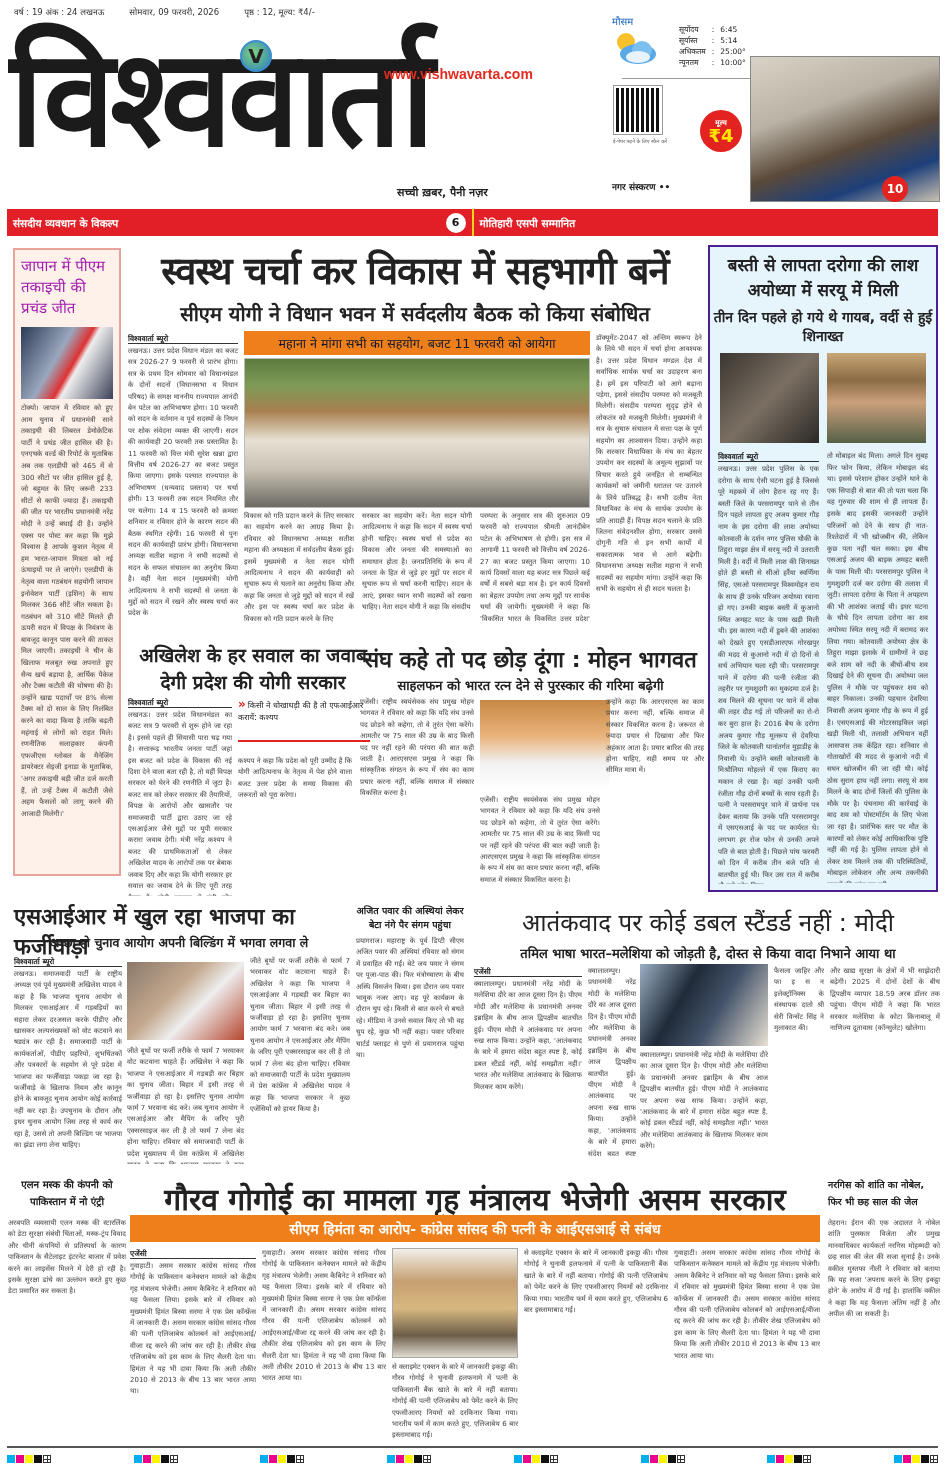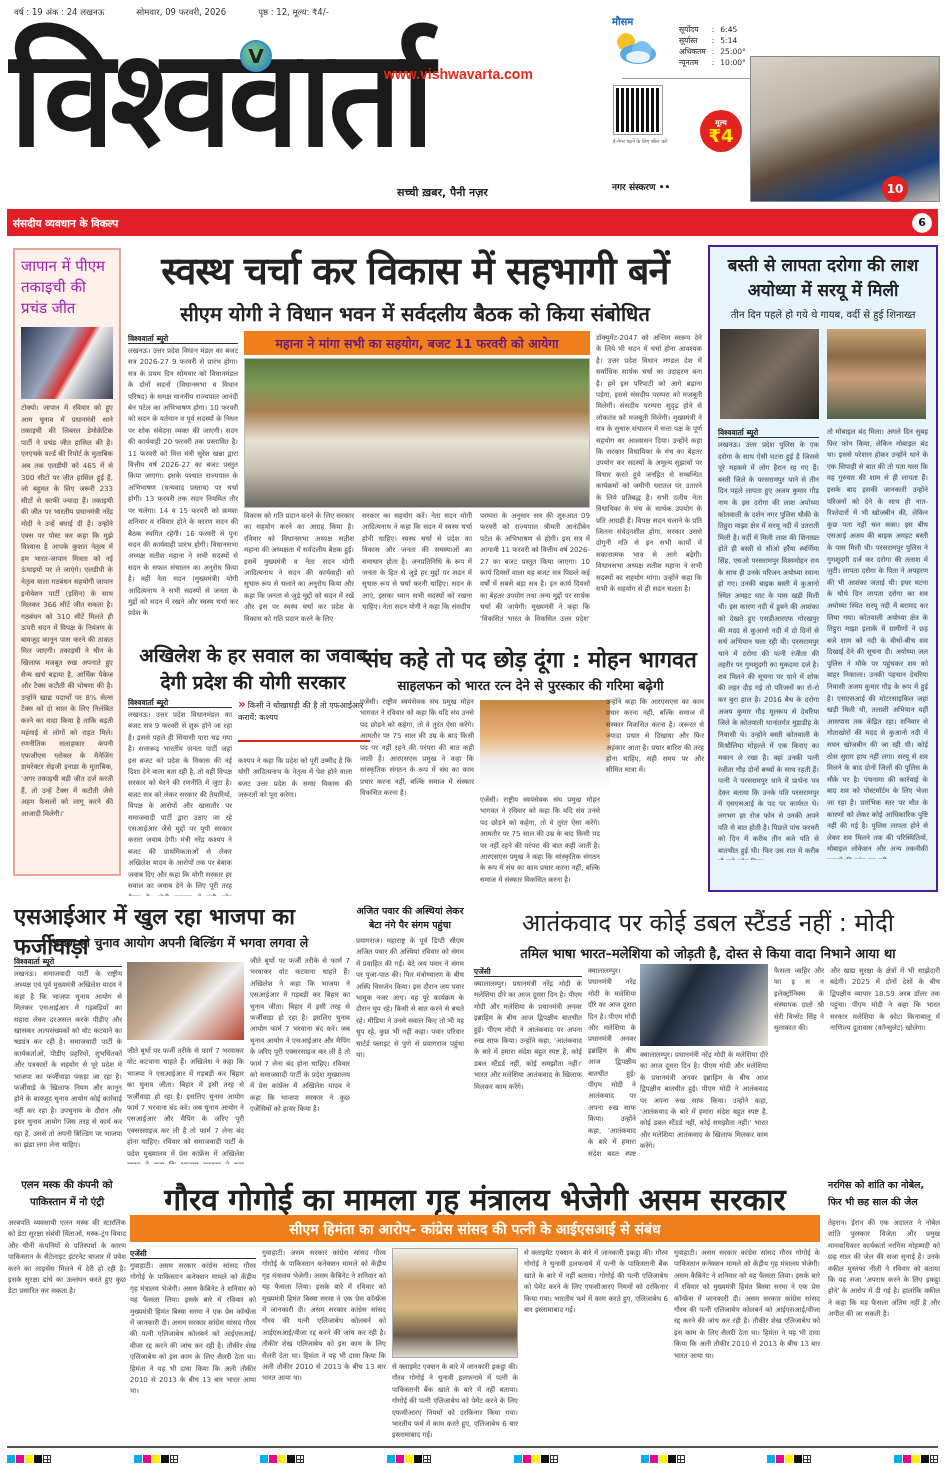--- a/index.html
+++ b/index.html
@@ -1,24 +1,24 @@
 <!DOCTYPE html>
 <html><head>
 <meta charset="utf-8">
 <style>
 *{box-sizing:border-box;margin:0;padding:0}
 body{width:945px;height:1473px;background:#fff;font-family:"DejaVu Sans","Liberation Sans",sans-serif;color:#222;position:relative;overflow:hidden}
 .abs{position:absolute}
-.meta{top:6px;left:14px;font-size:8.5px;color:#333;display:flex;gap:32px}
+.meta{top:6px;left:14px;font-size:8.5px;color:#333;display:flex;gap:25px}
 .masthead{top:34px;left:10px;font-family:"DejaVu Serif",serif;font-weight:900;font-size:128px;line-height:1;letter-spacing:-4px;color:#1b1b1b;transform:scaleY(1.05)}
 .logo{top:40px;left:240px;width:32px;height:32px;border-radius:50%;background:radial-gradient(circle at 40% 40%,#7fd17f,#2a7fbf);border:2px solid #3a8ed0;display:flex;align-items:center;justify-content:center;font-weight:900;font-size:20px;color:#222}
 .url{top:66px;left:384px;color:#e42b1f;font-weight:700;font-size:14px;font-family:"Liberation Sans",sans-serif}
 .tagline{top:184px;left:397px;font-size:11px;font-weight:700;color:#222}
 .weather{top:14px;left:612px;width:150px}
-.weather .label{color:#1a63b8;font-weight:700;font-size:10px}
+.weather .label{color:#1a63b8;font-weight:400;font-size:10px}
 .weather .cloud{position:absolute;top:16px;left:0;width:46px;height:36px}
 .weather table{position:absolute;top:10px;left:64px;font-size:7.5px;border-collapse:collapse}
 .weather td{padding:0 3px;line-height:11px}
 .wline{top:78px;left:622px;width:128px;height:1px;background:#999}
 .qr{top:86px;left:614px;width:48px;height:48px;background:repeating-linear-gradient(90deg,#111 0 3px,#fff 3px 5px),#111;border:2px solid #fff;outline:1px solid #999}
 .qrcap{top:138px;left:610px;width:60px;font-size:5px;text-align:center;color:#555}
 .price{top:110px;left:700px;width:42px;height:42px;border-radius:50%;background:#e3231f;color:#ffe600;display:flex;flex-direction:column;align-items:center;justify-content:center;font-weight:900}
 .price .l{font-size:7px;color:#fff}
 .price .v{font-size:18px;line-height:1}
 .edition{top:180px;left:612px;font-size:9px;font-weight:700}
@@ -27,31 +27,31 @@
 .strip{top:209px;left:7px;width:931px;height:27px;background:#e21f26;display:flex;align-items:center}
 .strip .it{flex:1;display:flex;align-items:center;justify-content:space-between;padding:0 6px;color:#fff;font-size:10.5px;font-weight:700;border-right:2px solid #f7d417;height:100%}
 .strip .it:last-child{border-right:none}
 .strip .num{background:#fff;color:#111;border-radius:50%;width:20px;height:20px;display:flex;align-items:center;justify-content:center;font-size:11px;font-weight:900}
 .leftbox{top:248px;left:13px;width:108px;height:628px;background:#fdf1ea;border:2px solid #e8a39a}
 .leftbox h3{font-size:15px;font-weight:400;line-height:21px;padding:6px 6px 4px;color:#a21caf}
 .leftbox .pic{margin:4px 6px;height:72px;background:linear-gradient(120deg,#2b3a55,#9aa7bd 40%,#d33 55%,#eee 60%,#3a3f57)}
 .para{font-size:7px;line-height:11.6px;color:#444;text-align:justify;padding:0 6px}
 .rightbox{top:245px;left:708px;width:230px;height:647px;background:#e6f4fb;border:2px solid #4c1d95}
 .rightbox h2{font-size:17px;font-weight:700;text-align:center;line-height:25px;margin-top:6px}
-.rightbox h4{font-size:10px;font-weight:400;text-align:center;margin-top:4px}
+.rightbox h4{font-size:14px;font-weight:700;text-align:center;margin-top:4px}
 .rbpics{display:flex;gap:8px;padding:8px 10px}
 .rbpics div{flex:1;height:90px}
 .rbpic1{background:linear-gradient(135deg,#3a3630,#7b6f63 50%,#2b2925)}
 .rbpic2{background:linear-gradient(180deg,#c9a676,#8a6b44 30%,#caa07c 55%,#566046)}
 .cols{display:flex;gap:8px;padding:0 8px}
 .cols .para{flex:1;padding:0}
 .byline{font-size:7.5px;font-weight:700;border-bottom:1px solid #333;margin-bottom:2px;color:#222}
 .h1{top:252px;left:128px;width:574px;font-size:38px;font-weight:900;text-align:center;line-height:1;letter-spacing:-1px}
 .h1sub{top:300px;left:128px;width:574px;font-size:20px;font-weight:700;text-align:center}
-.orange{top:331px;left:244px;width:346px;height:24px;background:#ef7f1a;color:#701a75;font-size:12.5px;font-weight:700;display:flex;align-items:center;justify-content:center}
+.orange{top:331px;left:244px;width:346px;height:24px;background:#ef7f1a;color:#0f172a;font-size:12.5px;font-weight:400;display:flex;align-items:center;justify-content:center}
 .meeting{top:358px;left:244px;width:346px;height:150px;background:linear-gradient(180deg,#5c7b3f 0%,#7e9b56 18%,#a77f4f 35%,#e7e1d3 55%,#c7c1b3 75%,#6d6a63 100%);border:1px solid #bbb}
 .textblock{font-size:7px;line-height:11.4px;color:#444;text-align:justify;overflow:hidden}
 .h2a{top:642px;left:128px;width:250px;font-size:19px;font-weight:700;text-align:center;line-height:27px}
 .h2b{top:643px;left:358px;width:345px;font-size:22px;font-weight:700;text-align:center}
 .h2bsub{top:676px;left:358px;width:345px;font-size:13px;font-weight:700;text-align:center}
 .quote{top:697px;left:238px;width:132px;font-size:8px;color:#222;border-bottom:2px solid #e3231f;padding-bottom:18px}
 .quote .mark{color:#e3231f;font-weight:900;font-size:12px;margin-right:2px}
 .bhagwat{top:700px;left:480px;width:130px;height:90px;background:linear-gradient(180deg,#c78845,#e9b37a 40%,#f1f1f1 70%,#fff)}
 .h3a{top:900px;left:14px;width:310px;font-size:22px;font-weight:700}
 .h3asub{top:934px;left:14px;width:330px;font-size:12.5px;font-weight:700;text-align:center}
@@ -130,20 +130,23 @@
 </div>
 <div class="abs edition">नगर संस्करण ••</div>
 <div class="abs photo-top"></div>
 <div class="abs badge10">10</div>
 
 <div class="abs strip">
   <div class="it">
       <span>संसदीय व्यवधान के विकल्प</span>
       <span class="num">6</span>
     </div>
+  <div class="it">
+      <span>मोतिहारी एसपी सम्मानित</span>
+    </div>
 </div>
 
 <div class="abs leftbox">
   <h3>जापान में पीएम तकाइची की प्रचंड जीत</h3>
   <div class="pic"></div>
   <div class="para" style="height:460px;overflow:hidden">टोक्यो। जापान में रविवार को हुए आम चुनाव में प्रधानमंत्री साने तकाइची की लिबरल डेमोक्रेटिक पार्टी ने प्रचंड जीत हासिल की है। एनएचके वर्ल्ड की रिपोर्ट के मुताबिक अब तक एलडीपी को 465 में से 300 सीटों पर जीत हासिल हुई है, जो बहुमत के लिए जरूरी 233 सीटों से काफी ज्यादा हैं। तकाइची की जीत पर भारतीय प्रधानमंत्री नरेंद्र मोदी ने उन्हें बधाई दी है। उन्होंने एक्स पर पोस्ट कर कहा कि मुझे विश्वास है आपके कुशल नेतृत्व में हम भारत-जापान मित्रता को नई ऊंचाइयों पर ले जाएंगे। एलडीपी के नेतृत्व वाला गठबंधन सहयोगी जापान इनोवेशन पार्टी (इशिन) के साथ मिलकर 366 सीटें जीत सकता है। गठबंधन को 310 सीटें मिलते ही ऊपरी सदन में विपक्ष के नियंत्रण के बावजूद कानून पास करने की ताकत मिल जाएगी। तकाइची ने चीन के खिलाफ मजबूत रुख अपनाते हुए सैन्य खर्च बढ़ाया है, आर्थिक पैकेज और टैक्स कटौती की घोषणा की है। उन्होंने खाद्य पदार्थों पर 8% सेल्स टैक्स को दो साल के लिए निलंबित करने का वादा किया है ताकि बढ़ती महंगाई से लोगों को राहत मिले। रणनीतिक सलाहकार कंपनी एफजीएस ग्लोबल के मैनेजिंग डायरेक्टर सेइजी इनाडा के मुताबिक, 'अगर तकाइची बड़ी जीत दर्ज करती हैं, तो उन्हें टैक्स में कटौती जैसे अहम फैसलों को लागू करने की आजादी मिलेगी।'</div>
 </div>
 
 <div class="abs h1">स्वस्थ चर्चा कर विकास में सहभागी बनें</div>
 <div class="abs h1sub">सीएम योगी ने विधान भवन में सर्वदलीय बैठक को किया संबोधित</div>

